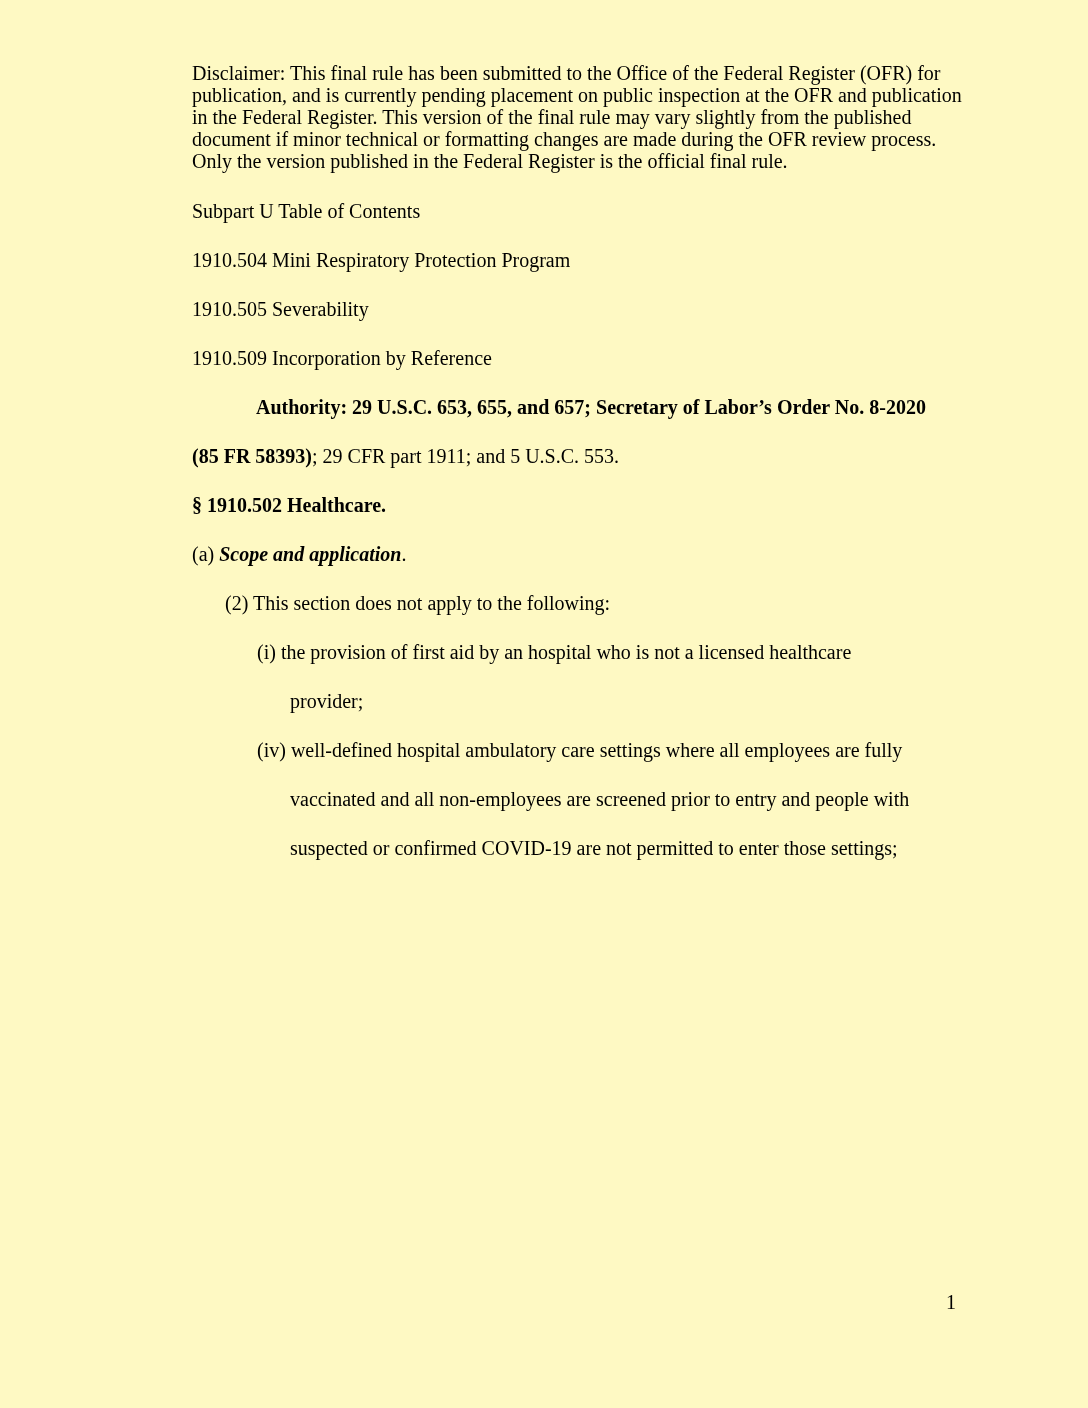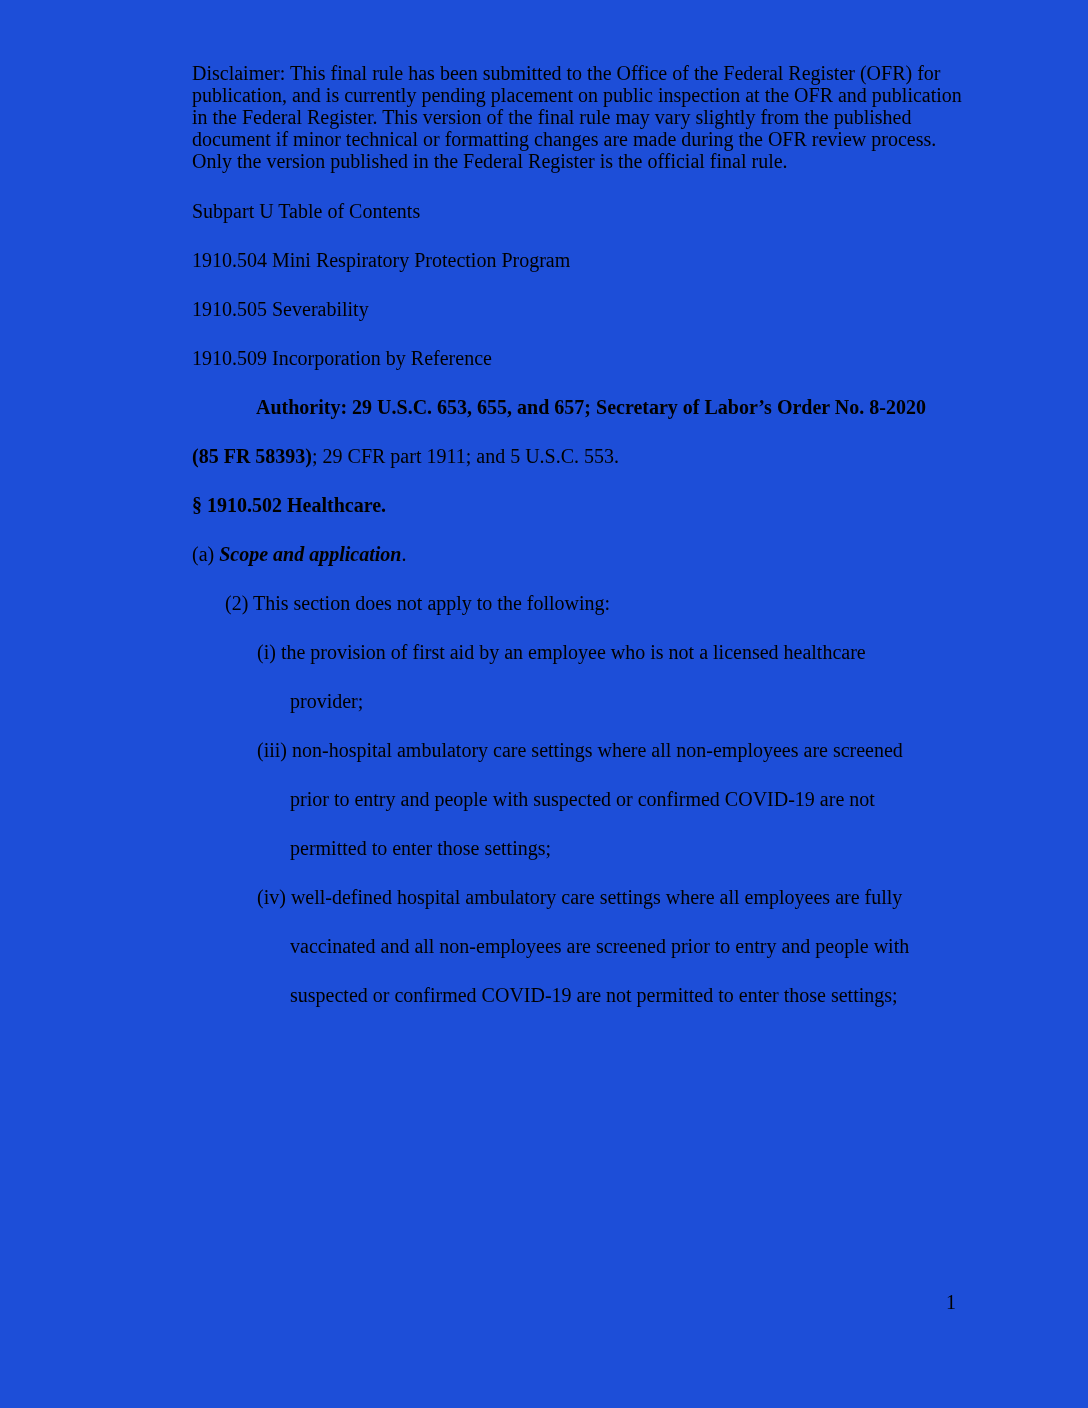--- a/index.html
+++ b/index.html
@@ -4,21 +4,21 @@
 <style>
   html, body {
     margin: 0;
     padding: 0;
     background: #ffffff;
   }
   .page {
     position: relative;
     width: 1088px;
     height: 1408px;
-    background: #1d4ed8;
+    background: #fef9c3;
     color: #000000;
     font-family: "Liberation Serif", "DejaVu Serif", serif;
     font-size: 20px;
     overflow: hidden;
   }
   .content {
     position: absolute;
     top: 62px;
     left: 192px;
     width: 760px;
@@ -85,27 +85,24 @@
 
       <p class="para"><span class="bold">(85 FR 58393)</span><span>; 29 CFR part 1911; and 5 U.S.C. 553.</span></p>
 
       <p class="para bold">§ 1910.502 Healthcare.</p>
 
       <p class="para"><span>(a) </span><span class="italic">Scope and application</span><span>.</span></p>
 
 
       <p class="para indent1">(2) This section does not apply to the following:</p>
 
-      <p class="para indent2">(i) the provision of first aid by an employee who is not a licensed healthcare
+      <p class="para indent2">(i) the provision of first aid by an hospital who is not a licensed healthcare
 provider;</p>
 
 
-      <p class="para indent2">(iii) non-hospital ambulatory care settings where all non-employees are screened
-prior to entry and people with suspected or confirmed COVID-19 are not
-permitted to enter those settings;</p>
 
       <p class="para indent2">(iv) well-defined hospital ambulatory care settings where all employees are fully
 vaccinated and all non-employees are screened prior to entry and people with
 suspected or confirmed COVID-19 are not permitted to enter those settings;</p>
 
     </div>
   </div>
 
   <div class="pagenum">1</div>
 </div>

